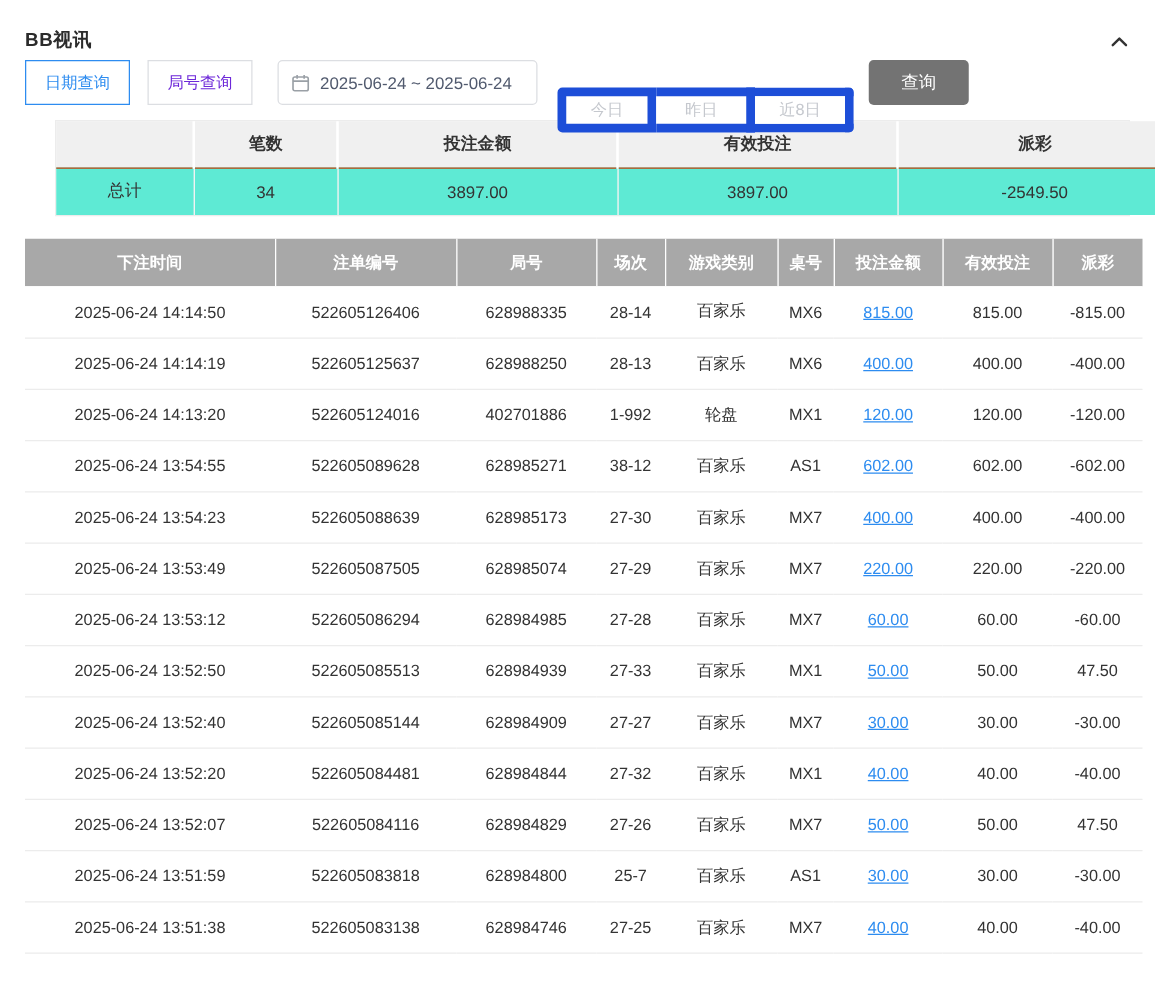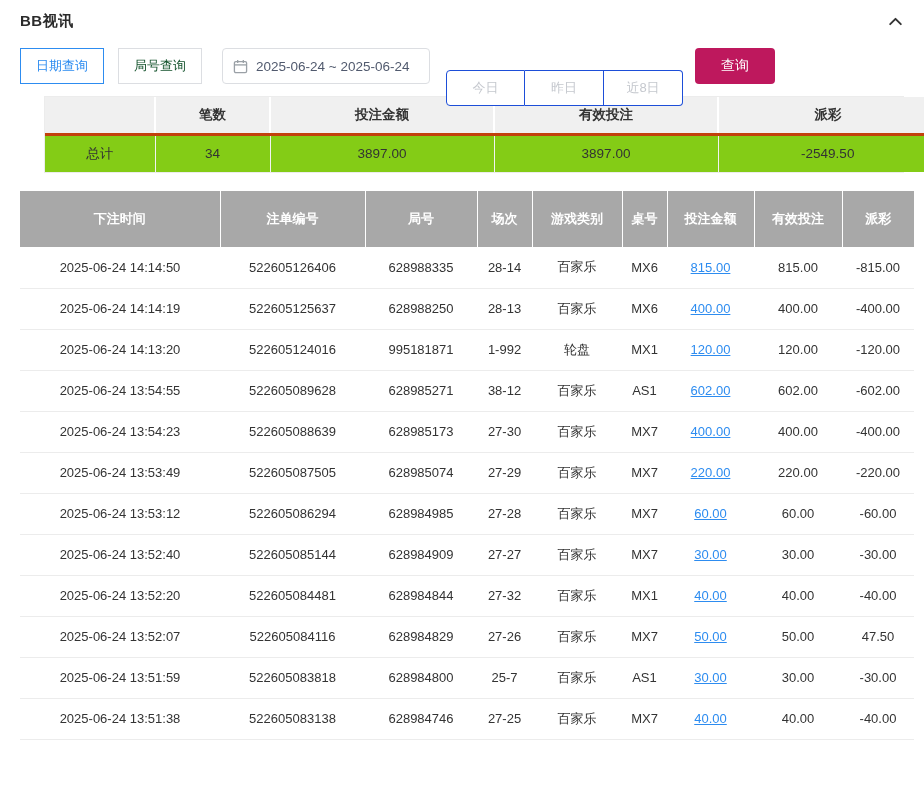--- a/index.html
+++ b/index.html
@@ -7,75 +7,75 @@
   body {
     font-family:"Liberation Sans", sans-serif;
     background:#ffffff;
     overflow:hidden;
     color:#333;
   }
   .page { padding:0 20px; width:924px; }
 
   
   .panel-header {
-    display:flex; justify-content:space-between; align-items:center;
+    display:flex; justify-content:space-between; align-items:flex-end;
     height:42px; padding-top:0;
   }
   .page-title { font-size:15px; font-weight:bold; color:#2b2b2b; letter-spacing:.5px; }
   .collapse-btn { cursor:pointer; display:flex; align-items:center; }
 
   
   .filter-bar { display:flex; align-items:center; margin-top:4px; height:40px; }
   .btn {
     height:36px; border-radius:0; background:#fff;
     border:1px solid #dcdee2; font-size:13px; cursor:pointer;
     font-family:inherit;
   }
   .btn-tab { width:84px; margin-right:14px; }
   .btn-tab.active { color:#2d8cf0; border-color:#2d8cf0; }
-  .btn-tab.inactive { color:#14532d; }
+  .btn-tab.inactive { color:#6d28d9; }
   .date-input {
     width:208px; height:36px; border:1px solid #dcdee2; border-radius:4px;
     display:flex; align-items:center; padding:0 10px; gap:8px;
     font-size:13.5px; color:#515a6e; margin-left:6px; cursor:pointer;
     white-space:nowrap;
   }
   .seg-group { display:flex; margin-left:16px; }
   .seg {
-    width:79px; height:36px; border:1px solid #1d4ed8; background:#fff;
+    width:79px; height:36px; border:7px solid #1d4ed8; background:#fff;
     color:#c5c8ce; font-size:13px; cursor:pointer; font-family:inherit;margin-top:43px;
   }
   .seg:not(:first-child) { border-left:none; }
   .seg:first-child { border-radius:4px 0 0 4px; }
   .seg:last-child { border-radius:0 4px 4px 0; }
   .btn-primary {
     width:80px; height:36px; margin-left:12px;
-    background:#be185d; color:#fff; border:none; border-radius:4px;
+    background:#737373; color:#fff; border:none; border-radius:4px;
     font-size:14px; cursor:pointer; font-family:inherit;
   }
 
   
   .summary-wrap { margin-top:10px; border:1px solid #ececec;margin-left:24px; }
   table { border-collapse:collapse; width:100%; table-layout:fixed; }
   .summary-table { font-size:13.5px; }
   .summary-table th {
     background:#f0f0f0; height:37px; font-weight:bold; color:#333;
     border-right:2px solid #fff; text-align:center; font-size:13.5px;
   }
   .summary-table th:last-child { border-right:none; }
   .summary-table td {
-    height:38px; text-align:center; background:#84cc16; color:#333;
-    border-top:3px solid #c2410c; border-right:1px solid #f2f2f2;
+    height:38px; text-align:center; background:#5eead4; color:#333;
+    border-top:1px solid #c2410c; border-right:1px solid #f2f2f2;
   }
   .summary-table td:last-child { border-right:none; }
 
   
   .bet-table { margin-top:18px; font-size:13px; }
   .bet-table th {
-    background:#a8a8a8; color:#fff; height:56px; font-weight:bold;
+    background:#a8a8a8; color:#fff; height:38px; font-weight:bold;
     border-right:1px solid #fff; text-align:center; font-size:13px;
   }
   .bet-table th:last-child { border-right:none; }
   .bet-table td {
     height:41px; text-align:center; border-bottom:1px solid #ececec;
     color:#333; background:#fff;
   }
   .neg { color:#e75252; }
   a.bet-link { color:#2d8cf0; text-decoration:underline; cursor:pointer; }
 </style>
@@ -189,21 +189,21 @@
           <td>28-13</td>
           <td>百家乐</td>
           <td>MX6</td>
           <td><a class="bet-link">400.00</a></td>
           <td>400.00</td>
           <td class="neg">-400.00</td>
         </tr>
         <tr>
           <td>2025-06-24 14:13:20</td>
           <td>522605124016</td>
-          <td>995181871</td>
+          <td>402701886</td>
           <td>1-992</td>
           <td>轮盘</td>
           <td>MX1</td>
           <td><a class="bet-link">120.00</a></td>
           <td>120.00</td>
           <td class="neg">-120.00</td>
         </tr>
         <tr>
           <td>2025-06-24 13:54:55</td>
           <td>522605089628</td>
@@ -242,20 +242,31 @@
           <td>522605086294</td>
           <td>628984985</td>
           <td>27-28</td>
           <td>百家乐</td>
           <td>MX7</td>
           <td><a class="bet-link">60.00</a></td>
           <td>60.00</td>
           <td class="neg">-60.00</td>
         </tr>
         <tr>
+          <td>2025-06-24 13:52:50</td>
+          <td>522605085513</td>
+          <td>628984939</td>
+          <td>27-33</td>
+          <td>百家乐</td>
+          <td>MX1</td>
+          <td><a class="bet-link">50.00</a></td>
+          <td>50.00</td>
+          <td>47.50</td>
+        </tr>
+        <tr>
           <td>2025-06-24 13:52:40</td>
           <td>522605085144</td>
           <td>628984909</td>
           <td>27-27</td>
           <td>百家乐</td>
           <td>MX7</td>
           <td><a class="bet-link">30.00</a></td>
           <td>30.00</td>
           <td class="neg">-30.00</td>
         </tr>

